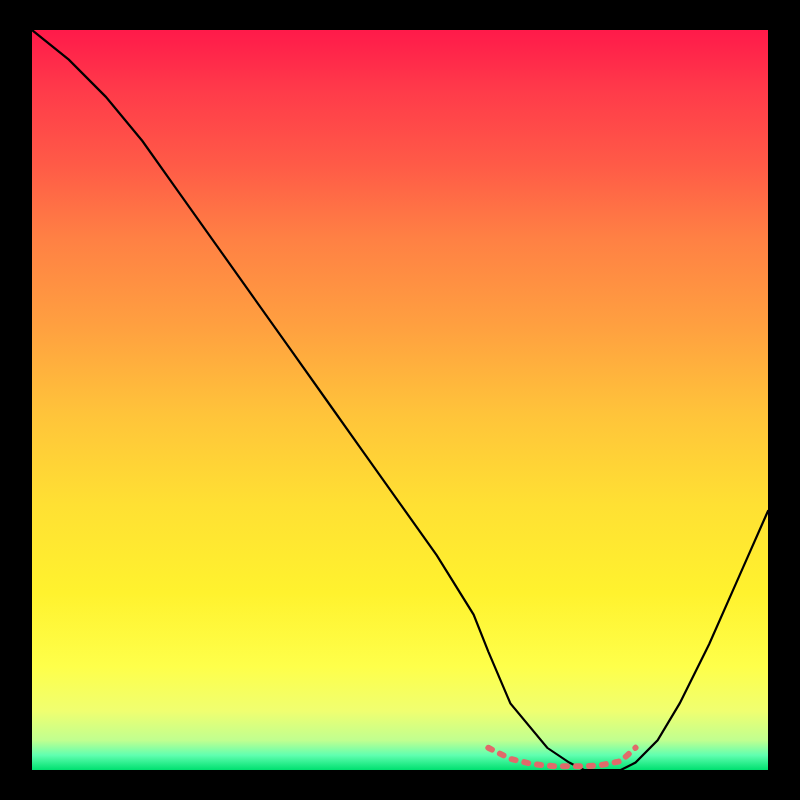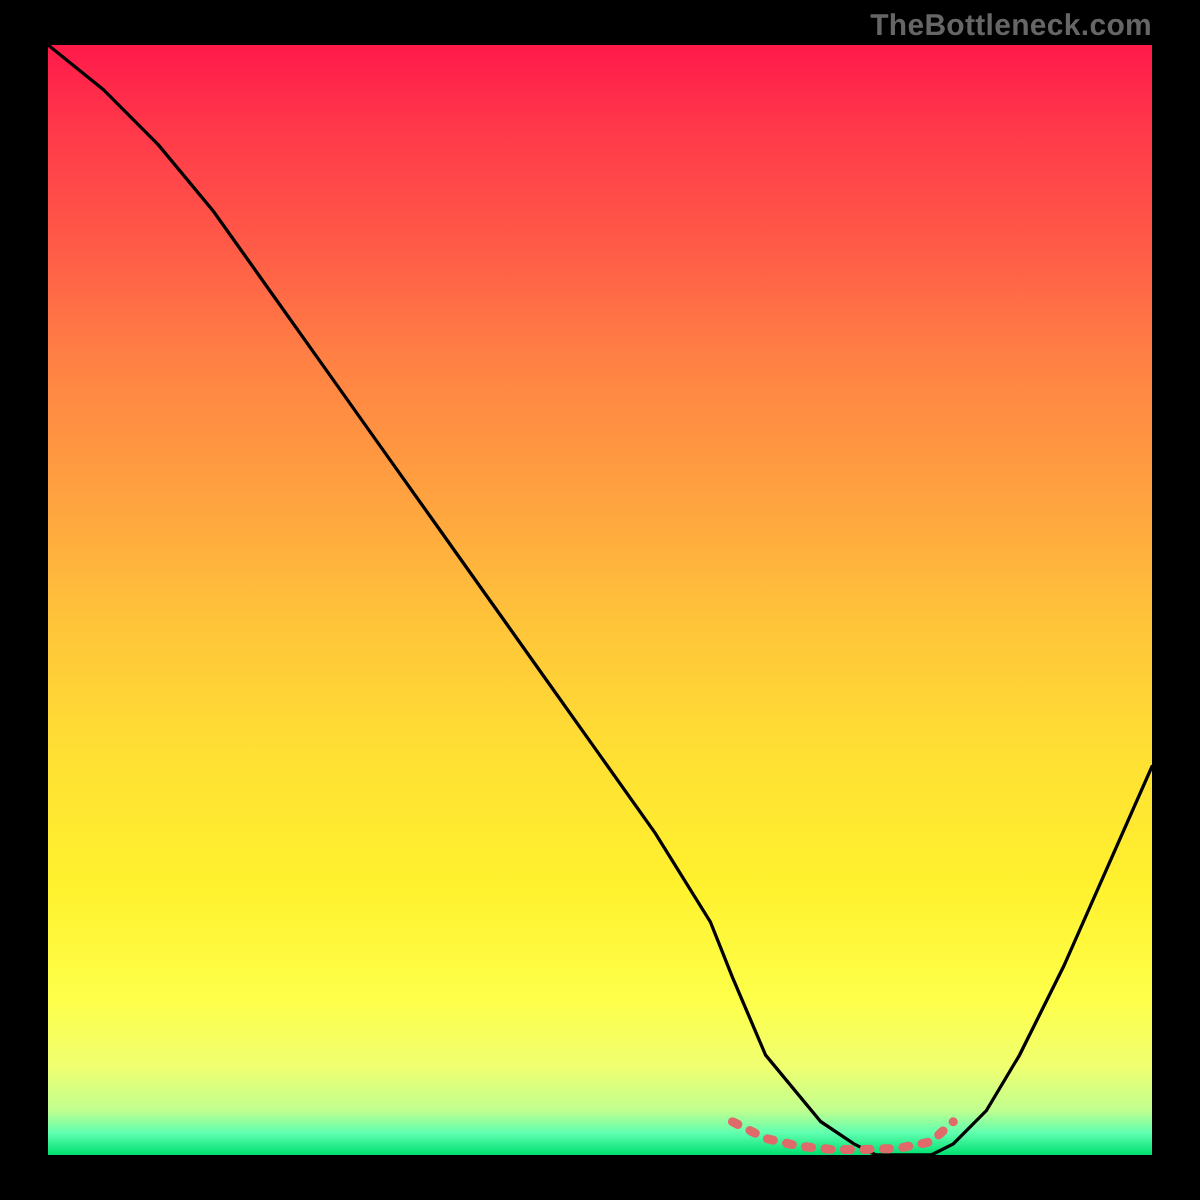--- a/index.html
+++ b/index.html
@@ -63,21 +63,20 @@
     left: 0;
     top: 0;
     width: 100%;
     height: 100%;
   }
 </style>
 </head>
 <body>
 
 <div class="frame">
-  <div class="watermark">TheBottleneck.com</div>
 
   <div class="plot-area">
     <div class="gradient-bg"></div>
 
     <svg class="curve" viewBox="0 0 736 740" preserveAspectRatio="none">
       <path id="main-curve" fill="none" stroke="#000000" stroke-width="2.2" stroke-linecap="round" d="M0.00 0.00 L36.80 29.60 L73.60 66.60 L110.40 111.00 L147.20 162.80 L184.00 214.60 L220.80 266.40 L257.60 318.20 L294.40 370.00 L331.20 421.80 L368.00 473.60 L404.80 525.40 L441.60 584.60 L456.32 621.60 L478.40 673.40 L515.20 717.80 L537.28 732.60 L552.00 740.00 L566.72 740.00 L588.80 740.00 L603.52 732.60 L625.60 710.40 L647.68 673.40 L677.12 614.20 L706.56 547.60 L736.00 481.00"></path>
       <path id="band-curve" fill="none" stroke="#e06a6a" stroke-width="6" stroke-linecap="round" stroke-dasharray="4 9" d="M456.32 717.80 L478.40 728.90 L500.48 734.08 L522.56 736.30 L544.64 736.30 L566.72 735.56 L588.80 731.12 L603.52 717.80"></path>
     </svg>
   </div>
 </div>

